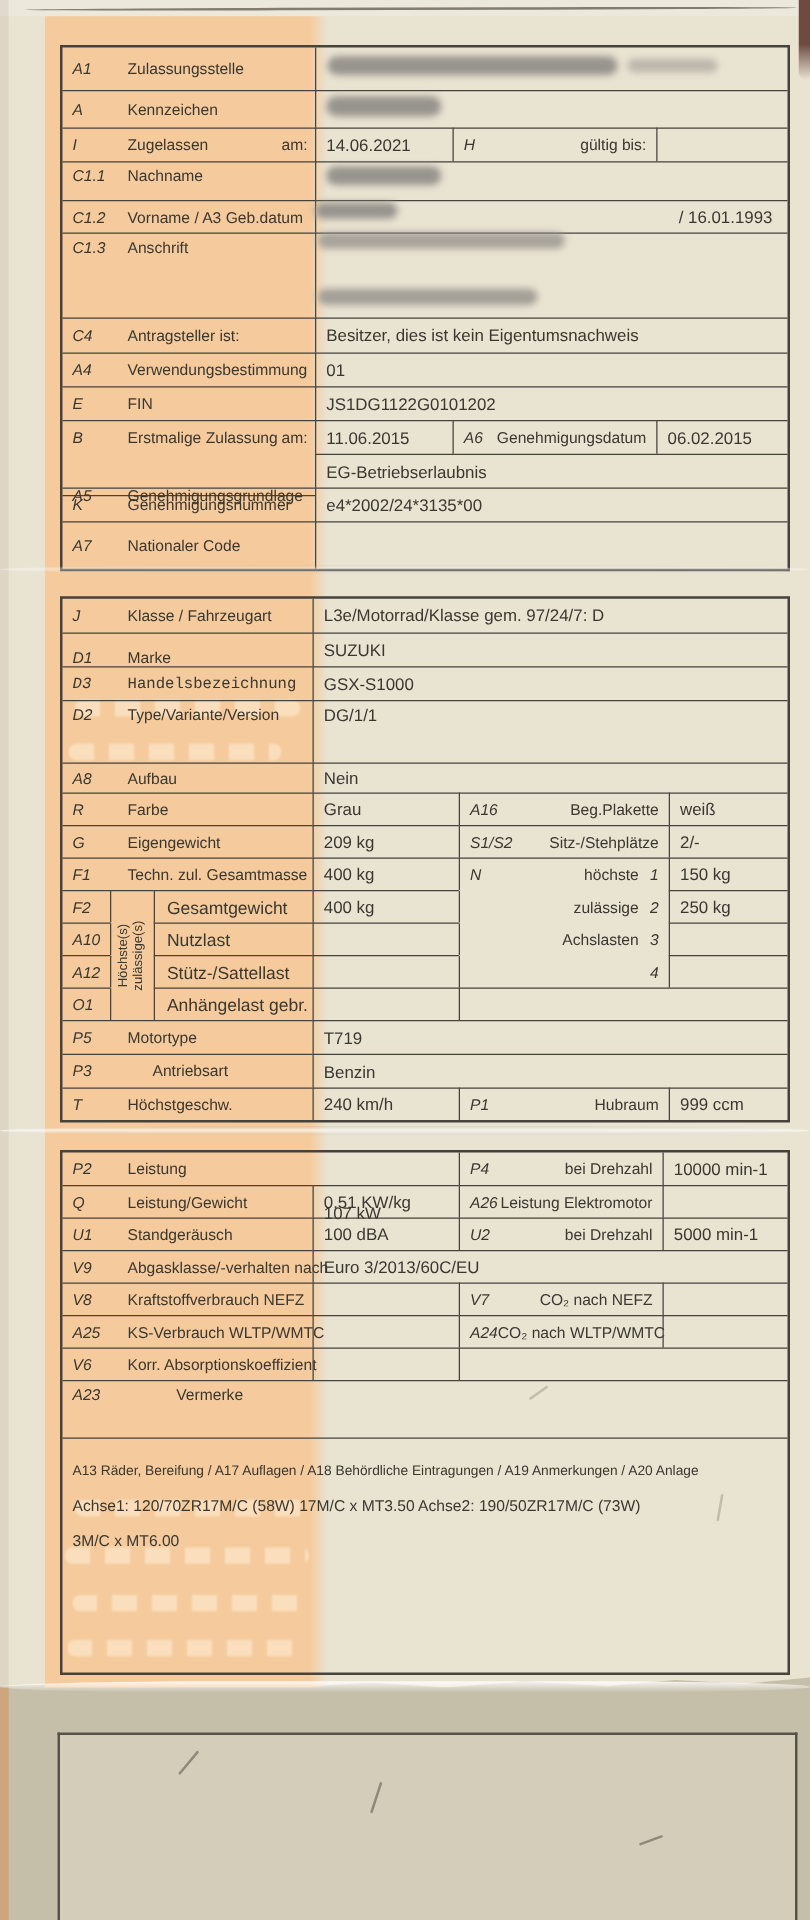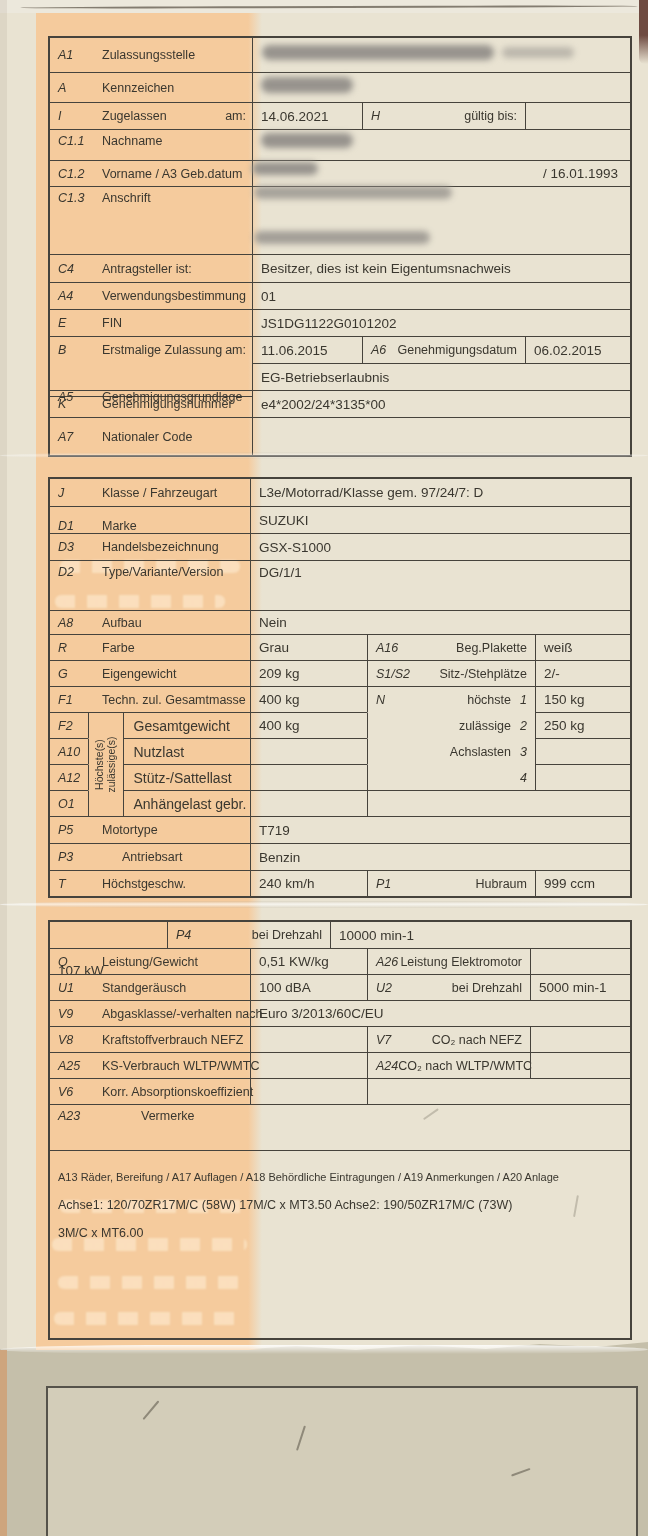--- a/index.html
+++ b/index.html
@@ -212,21 +212,21 @@
       <div class="c val grow">L3e/Motorrad/Klasse gem. 97/24/7: D</div>
     </div>
     <div class="row" style="height:27px;">
       <div class="c lc" style="width:200px;align-items:flex-end;">
         <span class="code">D1</span>
         <span class="lbl">Marke</span>
       </div>
       <div class="c val grow">SUZUKI</div>
     </div>
     <div class="row" style="height:27px;">
-      <div class="c lc" style="width:200px;">
+      <div class="c lc" style="width:200px;font-family:Liberation Mono, monospace;">
         <span class="code">D3</span>
         <span class="lbl">Handelsbezeichnung</span>
       </div>
       <div class="c val grow">GSX-S1000</div>
     </div>
     <div class="row" style="height:50px;">
       <div class="c lc top" style="width:200px;">
         <span class="code">D2</span>
         <span class="lbl">Type/Variante/Version</span>
       </div>
@@ -348,20 +348,24 @@
         <div>Höchste(s)</div>
         <div>zulässige(s)</div>
       </div>
     </div>
   </div>
 
   <div class="crease" style="top:901px;opacity:.85;"></div>
 
   <div class="sec" style="top:920px;">
     <div class="row" style="height:26px;">
+      <div class="c lc" style="width:200px;">
+        <span class="code">P2</span>
+        <span class="lbl">Leistung</span>
+      </div>
       <div class="c val" style="width:117px;margin-top:48px;">107 kW</div>
       <div class="c mid" style="width:163px;">
         <span class="code">P4</span>
         <span class="m-lbl">bei Drehzahl</span>
       </div>
       <div class="c val grow">10000 min-1</div>
     </div>
     <div class="row" style="height:26px;">
       <div class="c lc" style="width:200px;">
         <span class="code">Q</span>

